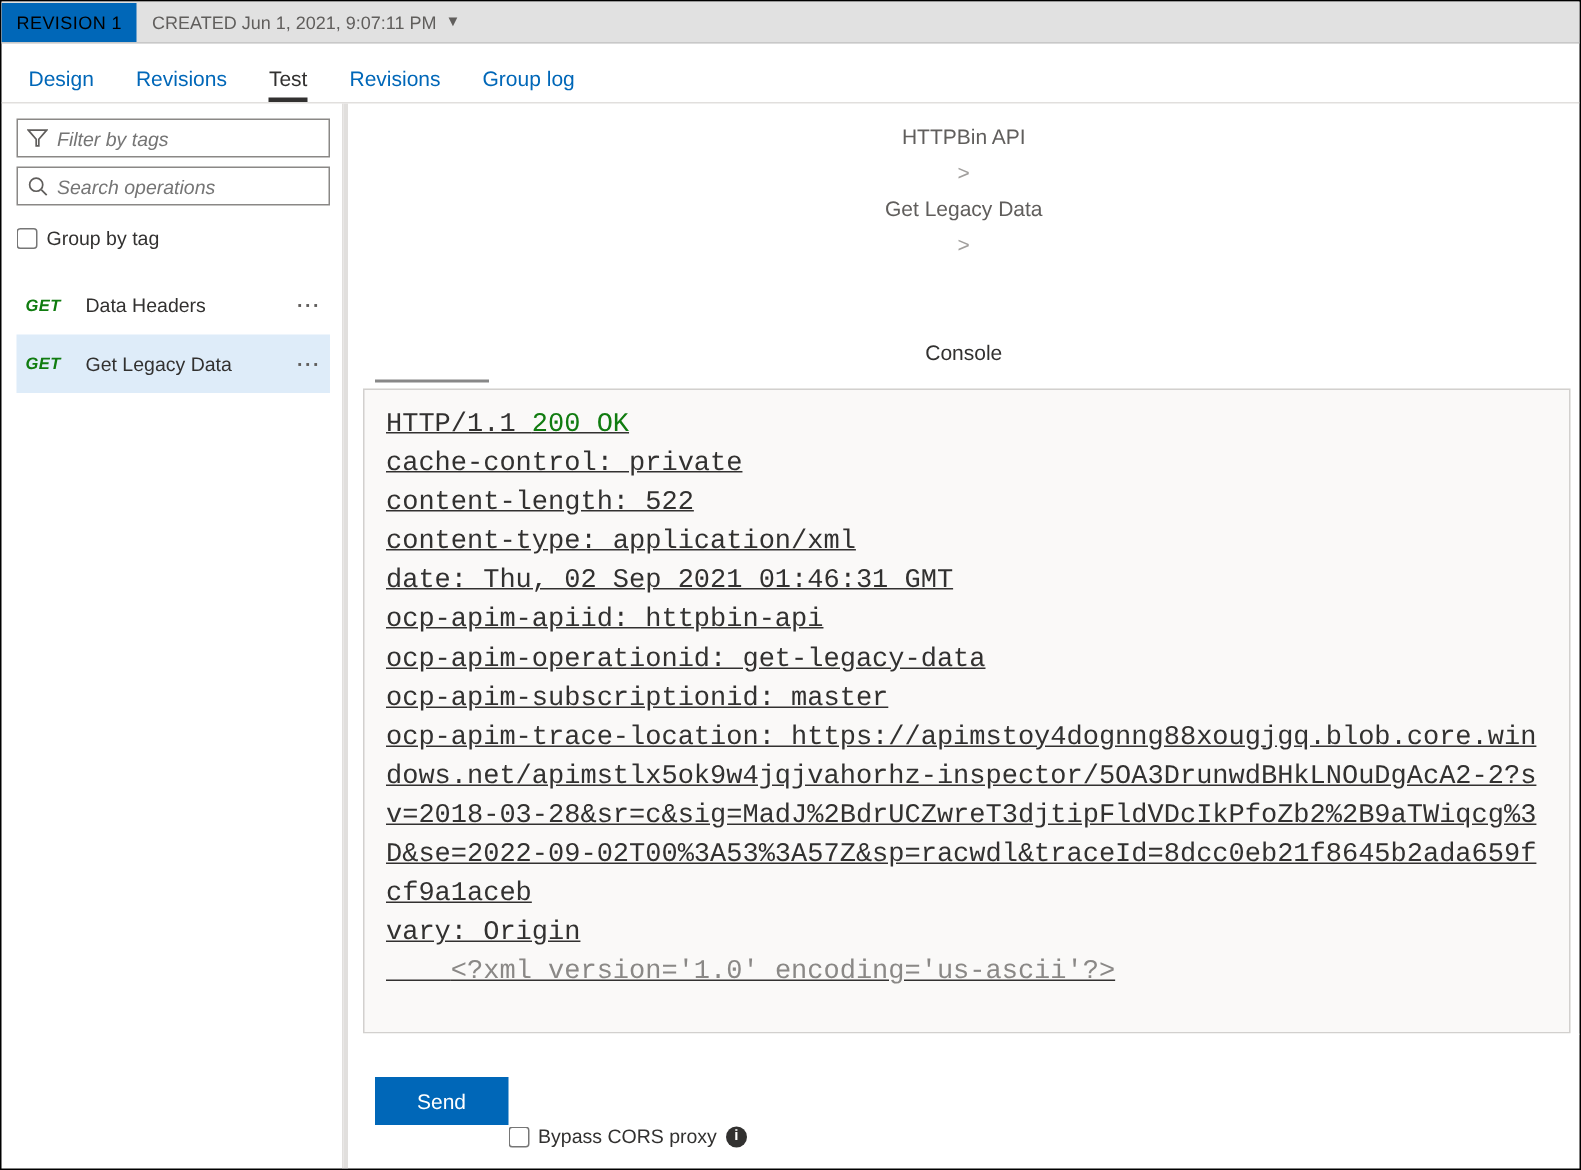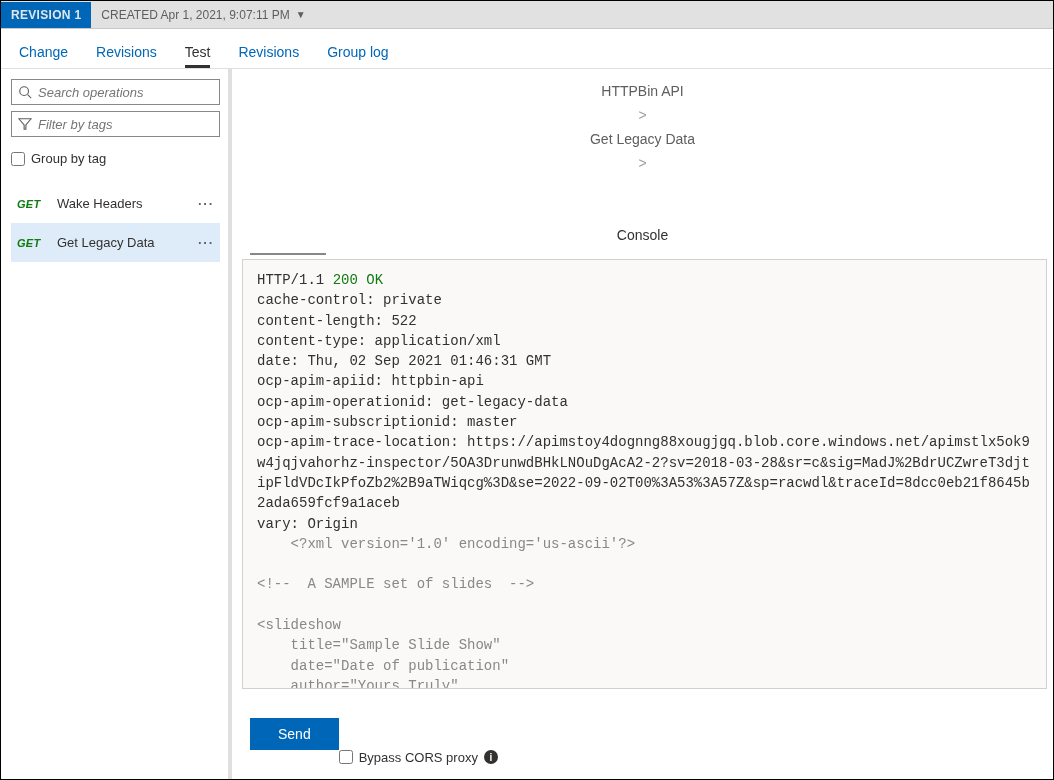--- a/index.html
+++ b/index.html
@@ -19,22 +19,22 @@
   .revbar {
     display: flex;
     align-items: center;
     height: 28px;
     background: #e1e1e1;
     border-bottom: 1px solid #c8c8c8;
     font-size: 12px;
   }
   .rev-badge {
     background: #0067b8;
-    color: #e5e5e5;
-    font-weight: 700;
+    color: #000000;
+    font-weight: 400;
     padding: 6px 10px;
     letter-spacing: 0.3px;
   }
   .rev-created {
     margin-left: 10px;
     color: #605e5c;
   }
   .rev-chevron {
     margin-left: 6px;
     color: #605e5c;
@@ -161,25 +161,26 @@
     border: 1px solid #d2d0ce;
     background: #faf9f8;
     overflow: hidden;
     display: flex;
   }
   .response-scroll {
     flex: 1;
     overflow-y: scroll;
     padding: 10px 14px;
     font-family: Consolas, "Courier New", monospace;
-    font-size: 14px;
+    font-size: 18px;
     line-height: 1.45;
     white-space: pre-wrap;
     word-break: break-all;
     color: #323130;
+    text-decoration: underline;
   }
   .status-ok { color: #107c10; }
   .xml-gray { color: #8a8886; }
   
   .footer {
     display: flex;
     align-items: center;
     padding: 12px 18px 14px 18px;
     gap: 0;
     border-top: 1px solid #fff;
@@ -188,21 +189,21 @@
     background: #0067b8;
     color: #fff;
     border: none;
     padding: 8px 28px;
     font-size: 14px;
     font-family: inherit;
     cursor: pointer;
   }
   .bypass {
     display: flex;
-    align-items: flex-start;
+    align-items: center;
     gap: 6px;
     font-size: 13px;
     margin-top: 48px;
   }
   .bypass input { width: 14px; height: 14px; }
   .info-icon {
     display: inline-flex;
     width: 14px; height: 14px;
     border-radius: 50%;
     background: #323130;
@@ -218,57 +219,57 @@
   .response-scroll::-webkit-scrollbar-thumb { background: #c8c6c4; }
 </style>
 </head>
 <body>
 
 <div class="revbar">
   <div class="rev-badge">REVISION 1</div>
   <div class="rev-created">
     <span>CREATED</span>
     <span> </span>
-    <span>Apr 1, 2021, 9:07:11 PM</span>
+    <span>Jun 1, 2021, 9:07:11 PM</span>
   </div>
   <span class="rev-chevron">▼</span>
 </div>
 
 <div class="tabs">
-  <div class="tab">Change</div>
+  <div class="tab">Design</div>
   <div class="tab">Revisions</div>
   <div class="tab active">Test</div>
   <div class="tab">Revisions</div>
   <div class="tab">Group log</div>
 </div>
 
 <div class="main">
 
   <div class="sidebar">
+    <div class="sb-input">
+      <svg width="14" height="14" viewBox="0 0 16 16" fill="none" stroke="#605e5c" stroke-width="1.3">
+          <polygon points="1,2 15,2 9,9 9,14 7,14 7,9"></polygon>
+        </svg>
+      <input type="text" placeholder="Filter by tags" style="">
+    </div>
     <div class="sb-input">
       <svg width="14" height="14" viewBox="0 0 16 16" fill="none" stroke="#605e5c" stroke-width="1.3">
           <circle cx="7" cy="7" r="5"></circle>
           <line x1="11" y1="11" x2="15" y2="15"></line>
         </svg>
       <input type="text" placeholder="Search operations" style="">
     </div>
-    <div class="sb-input">
-      <svg width="14" height="14" viewBox="0 0 16 16" fill="none" stroke="#605e5c" stroke-width="1.3">
-          <polygon points="1,2 15,2 9,9 9,14 7,14 7,9"></polygon>
-        </svg>
-      <input type="text" placeholder="Filter by tags" style="">
-    </div>
     <label class="sb-checkrow">
       <input type="checkbox" style="">
       <span>Group by tag</span>
     </label>
 
     <div class="op-item">
       <span class="op-method">GET</span>
-      <span class="op-name">Wake Headers</span>
+      <span class="op-name">Data Headers</span>
       <span class="op-more">···</span>
     </div>
     <div class="op-item selected">
       <span class="op-method">GET</span>
       <span class="op-name">Get Legacy Data</span>
       <span class="op-more">···</span>
     </div>
   </div>
 
   <div class="content">

